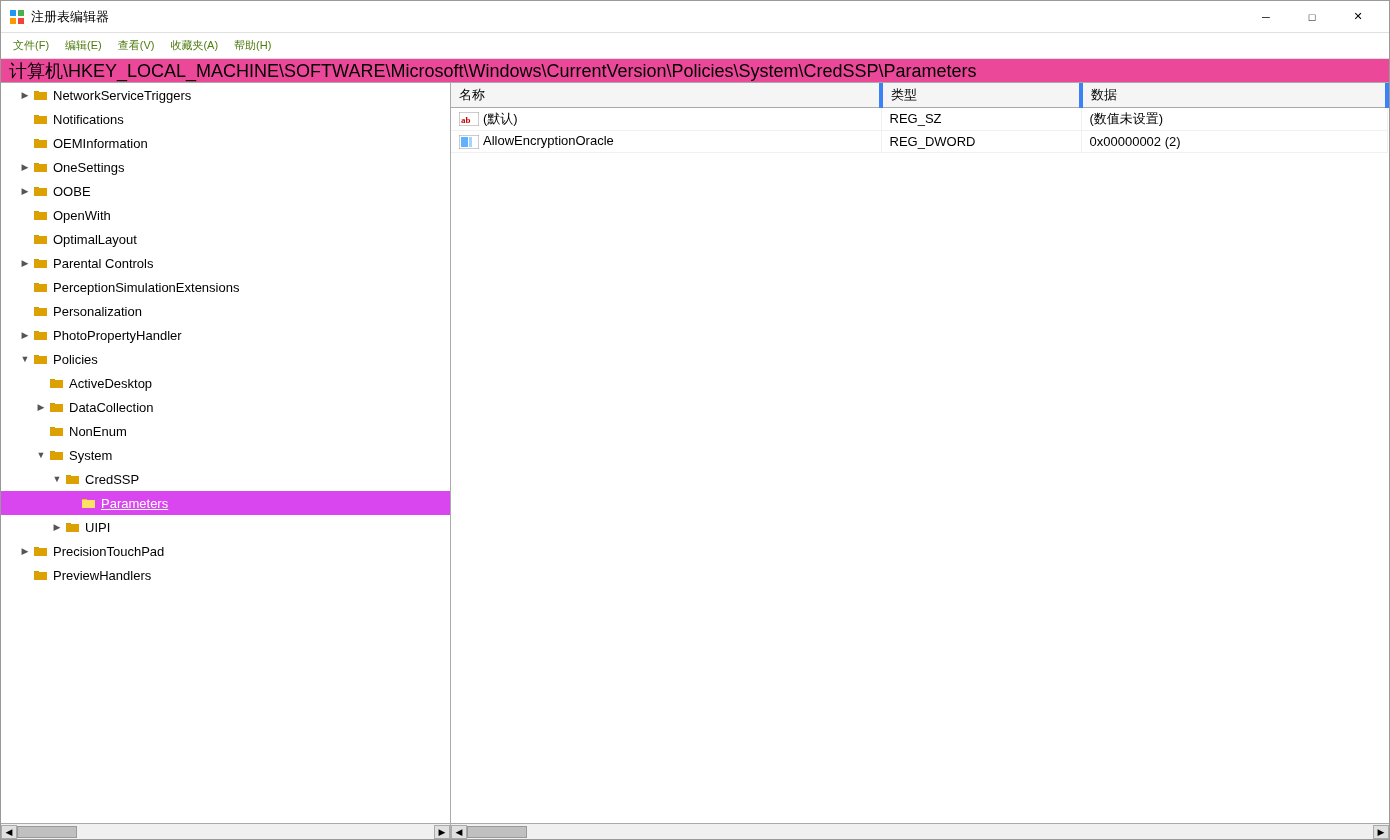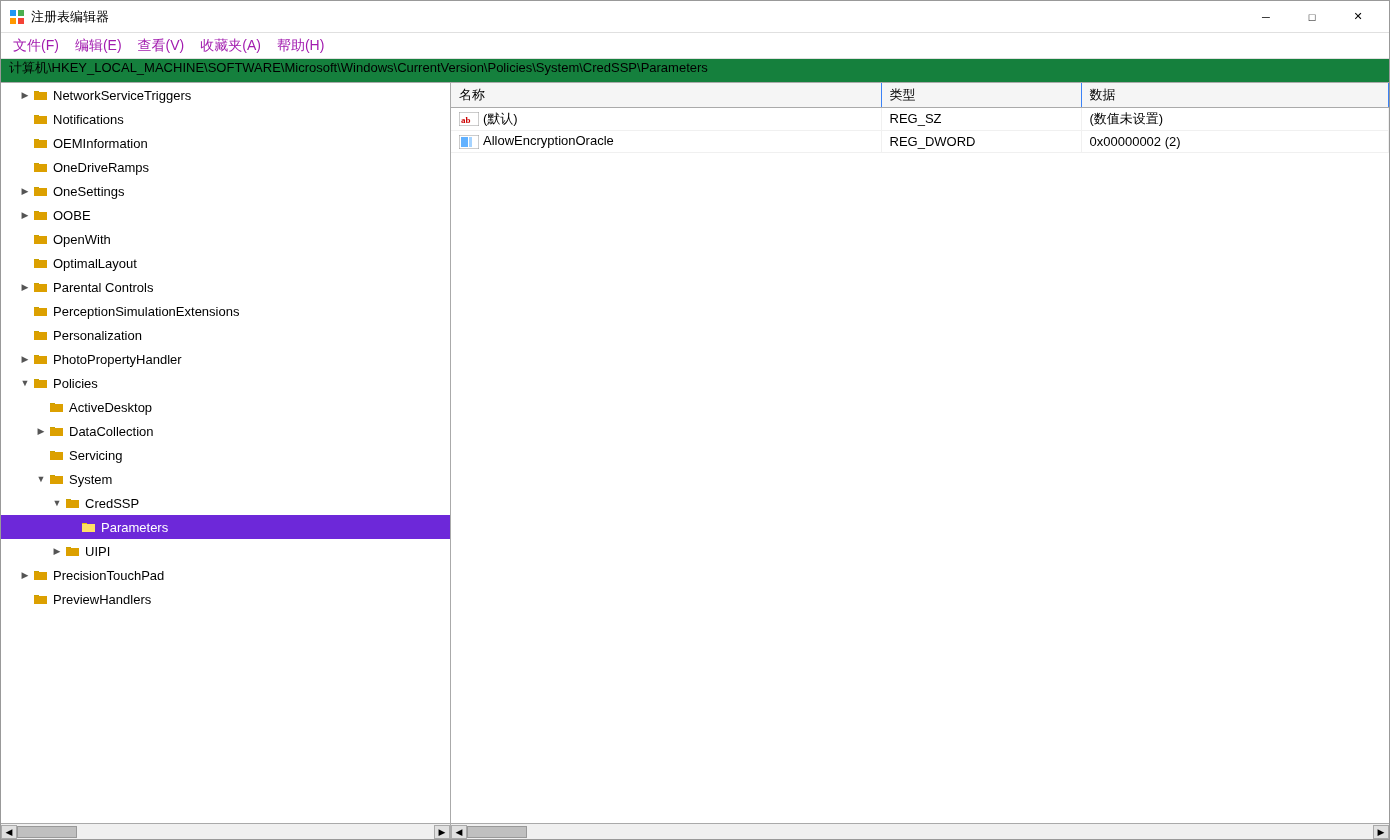--- a/index.html
+++ b/index.html
@@ -64,32 +64,32 @@
       height: 26px;
       background: #fff;
       display: flex;
       align-items: center;
       padding: 0 4px;
       border-bottom: 1px solid #e0e0e0;
     }
     .menu-item {
       padding: 2px 8px;
       cursor: pointer;
-      font-size: 14px;
-      color: #a21caf;
+      font-size: 11px;
+      color: #4d7c0f;
     }
     
     .address-bar {
       height: 24px;
-      background: #15803d;
+      background: #ec4899;
       border-bottom: 1px solid #aaa;
       display: flex;
       align-items: flex-start;
       padding: 0 8px;
-      font-size: 13px;
+      font-size: 18px;
       color: #000;
     }
     
     .main-area {
       flex: 1;
       display: flex;
       overflow: hidden;
     }
     
     .tree-pane {
@@ -115,21 +115,21 @@
     .right-pane::-webkit-scrollbar-thumb { background: #c0c0c0; border: 1px solid #999; }
     
     .tree-item {
       display: flex;
       align-items: center;
       height: 24px;
       padding-right: 4px;
       cursor: pointer;
       white-space: nowrap;
     }
-    .tree-item.highlighted { background: #6d28d9; color: #fff; }
+    .tree-item.highlighted { background: #d946ef; color: #fff; text-decoration: underline; }
     .tree-indent { display: inline-block; flex-shrink: 0; }
     .tree-expander {
       width: 16px;
       height: 16px;
       flex-shrink: 0;
       display: flex;
       align-items: center;
       justify-content: center;
       font-size: 9px;
       color: #555;
@@ -148,21 +148,21 @@
     }
     
     .reg-table {
       width: 100%;
       border-collapse: collapse;
     }
     .reg-table th {
       text-align: left;
       padding: 2px 8px;
       border-bottom: 1px solid #aaa;
-      border-right: 1px solid #3b82f6;
+      border-right: 4px solid #3b82f6;
       font-weight: normal;
       font-size: 13px;
       background: #f5f5f5;
       height: 24px;
     }
     .reg-table td {
       padding: 2px 8px;
       border-bottom: 1px solid #f0f0f0;
       border-right: 1px solid #f0f0f0;
       font-size: 13px;
@@ -289,31 +289,20 @@
             <span class="tree-folder-icon">
               <svg width="16" height="16" viewBox="0 0 16 16">
                 <rect x="1" y="4" width="5" height="2" fill="#c8a000"></rect>
                 <rect x="1" y="5" width="13" height="8" fill="#dca000"></rect>
               </svg>
             </span>
             <span class="tree-label">OEMInformation</span>
           </div>
           <div class="tree-item">
             <span class="tree-indent" style="width: 16px;"></span>
-            <span class="tree-expander"></span>
-            <span class="tree-folder-icon">
-              <svg width="16" height="16" viewBox="0 0 16 16">
-                <rect x="1" y="4" width="5" height="2" fill="#c8a000"></rect>
-                <rect x="1" y="5" width="13" height="8" fill="#dca000"></rect>
-              </svg>
-            </span>
-            <span class="tree-label">OneDriveRamps</span>
-          </div>
-          <div class="tree-item">
-            <span class="tree-indent" style="width: 16px;"></span>
             <span class="tree-expander">▶</span>
             <span class="tree-folder-icon">
               <svg width="16" height="16" viewBox="0 0 16 16">
                 <rect x="1" y="4" width="5" height="2" fill="#c8a000"></rect>
                 <rect x="1" y="5" width="13" height="8" fill="#dca000"></rect>
               </svg>
             </span>
             <span class="tree-label">OneSettings</span>
           </div>
           <div class="tree-item">
@@ -428,21 +417,21 @@
           </div>
           <div class="tree-item">
             <span class="tree-indent" style="width: 32px;"></span>
             <span class="tree-expander"></span>
             <span class="tree-folder-icon">
               <svg width="16" height="16" viewBox="0 0 16 16">
                 <rect x="1" y="4" width="5" height="2" fill="#c8a000"></rect>
                 <rect x="1" y="5" width="13" height="8" fill="#dca000"></rect>
               </svg>
             </span>
-            <span class="tree-label">Servicing</span>
+            <span class="tree-label">NonEnum</span>
           </div>
           <div class="tree-item">
             <span class="tree-indent" style="width: 32px;"></span>
             <span class="tree-expander">▼</span>
             <span class="tree-folder-icon">
               <svg width="16" height="16" viewBox="0 0 16 16">
                 <rect x="1" y="4" width="5" height="2" fill="#c8a000"></rect>
                 <rect x="1" y="5" width="13" height="8" fill="#dca000"></rect>
               </svg>
             </span>

